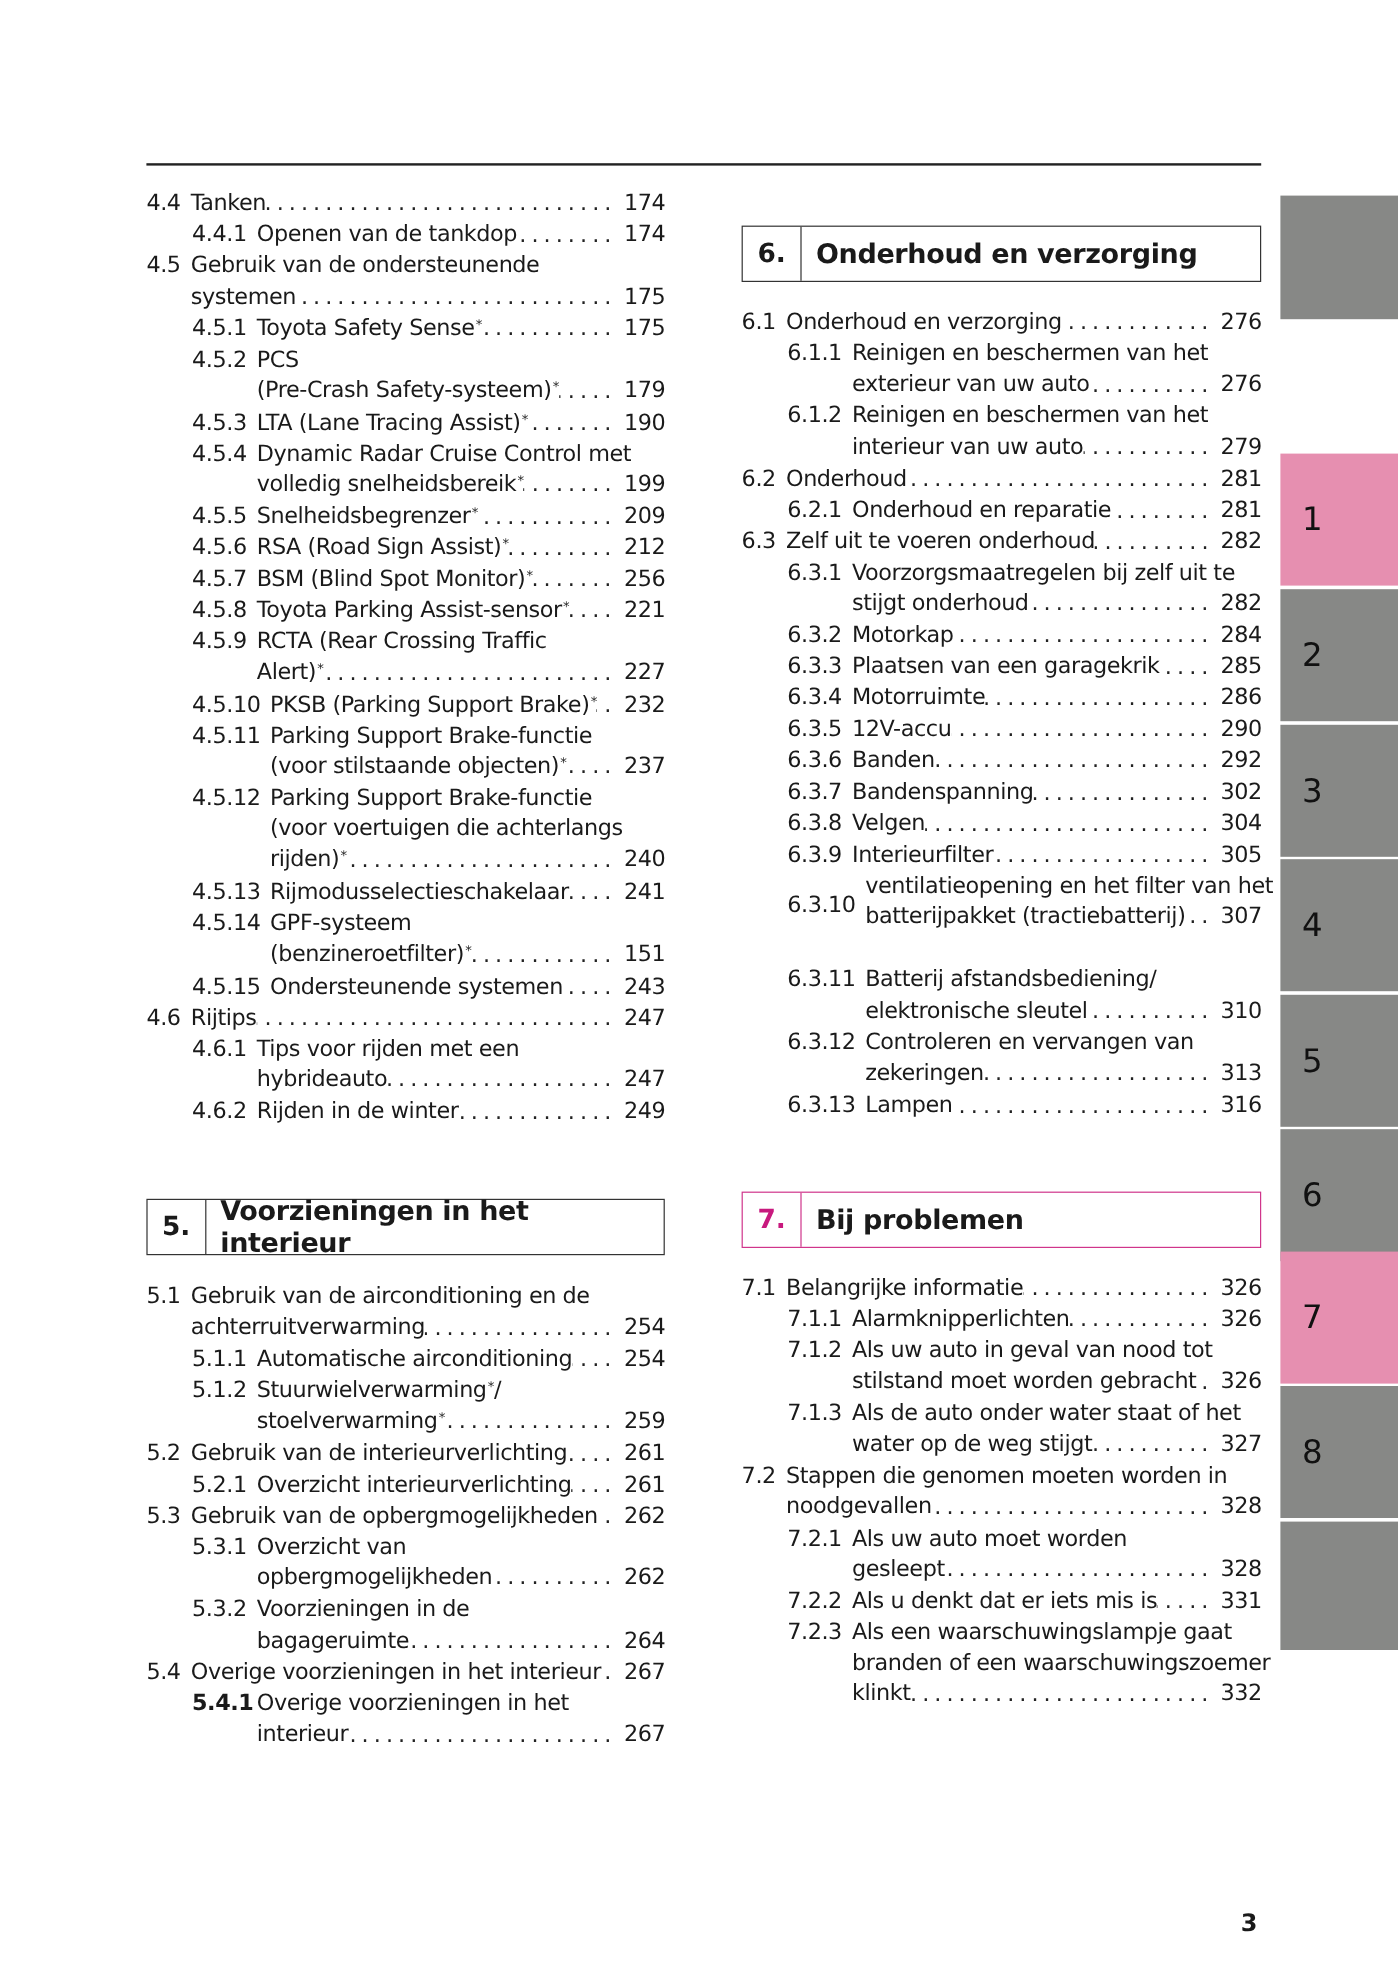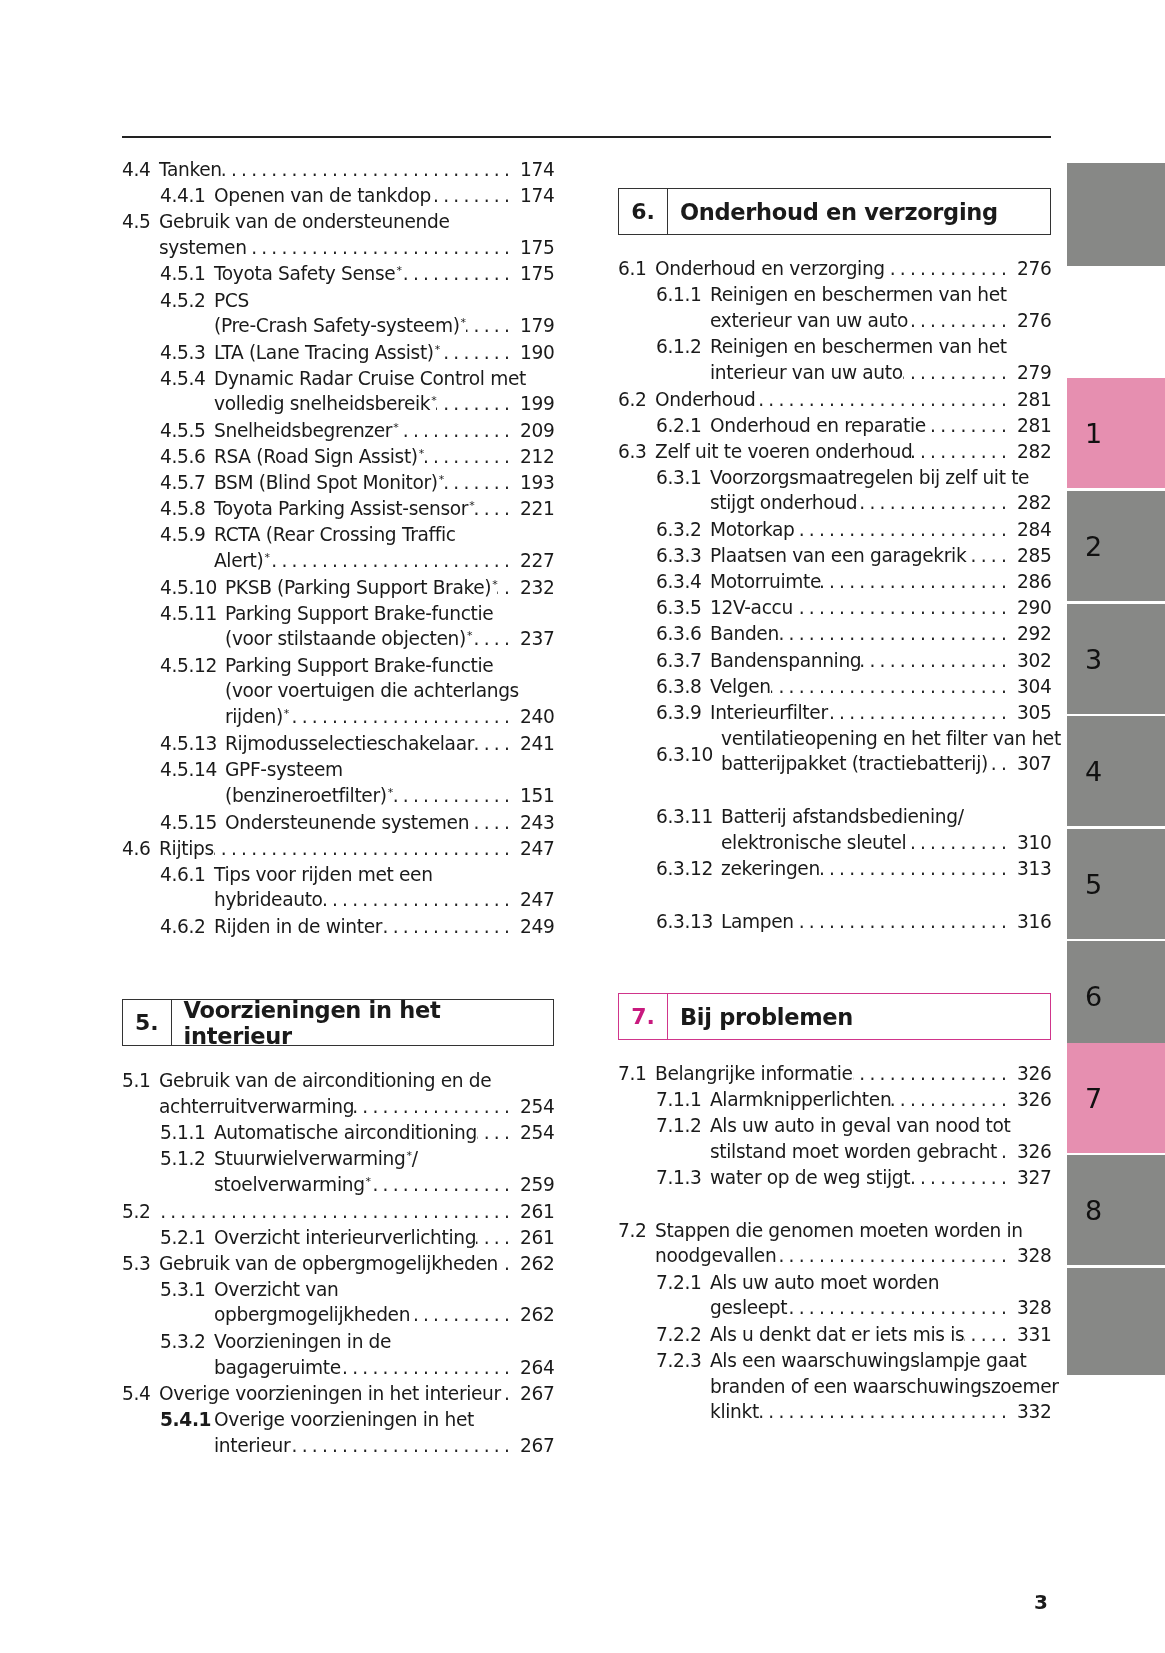--- a/index.html
+++ b/index.html
@@ -132,21 +132,21 @@
             <span class="pg">212</span>
           </div>
         </div>
       </div>
       <div class="entry" style="top: 470.2px; height: 26.1px;">
         <span class="num" style="left: 38px;">4.5.7</span>
         <div class="title-wrap" style="left: 92px;">
           <div class="line">
             <span class="t">BSM (Blind Spot Monitor)<sup>*</sup></span>
             <span class="dots" style="direction: rtl;">............................................................</span>
-            <span class="pg">193</span>
+            <span class="pg">256</span>
           </div>
         </div>
       </div>
       <div class="entry" style="top: 496.3px; height: 26.1px;">
         <span class="num" style="left: 38px;">4.5.8</span>
         <div class="title-wrap" style="left: 92px;">
           <div class="line">
             <span class="t">Toyota Parking Assist-sensor<sup>*</sup></span>
             <span class="dots" style="direction: rtl;">............................................................</span>
             <span class="pg">221</span>
@@ -310,20 +310,21 @@
             <span class="t">stoelverwarming<sup>*</sup></span>
             <span class="dots" style="direction: rtl;">............................................................</span>
             <span class="pg">259</span>
           </div>
         </div>
       </div>
       <div class="entry" style="top: 1198.5px; height: 26.1px;">
         <span class="num" style="left: 0px;">5.2</span>
         <div class="title-wrap" style="left: 37px;">
           <div class="line">
+            <span class="t">Gebruik van de interieurverlichting</span>
             <span class="dots" style="direction: rtl;">............................................................</span>
             <span class="pg">261</span>
           </div>
         </div>
       </div>
       <div class="entry" style="top: 1224.6px; height: 26.1px;">
         <span class="num" style="left: 38px;">5.2.1</span>
         <div class="title-wrap" style="left: 92px;">
           <div class="line">
             <span class="t">Overzicht interieurverlichting</span>
@@ -582,20 +583,23 @@
             <span class="t">elektronische sleutel</span>
             <span class="dots" style="direction: rtl;">............................................................</span>
             <span class="pg">310</span>
           </div>
         </div>
       </div>
       <div class="entry" style="top: 856.3px; height: 52.2px;">
         <span class="num" style="left: 38px;">6.3.12</span>
         <div class="title-wrap" style="left: 103px;">
           <div class="line">
+            <span class="t">Controleren en vervangen van</span>
+          </div>
+          <div class="line">
             <span class="t">zekeringen</span>
             <span class="dots" style="direction: rtl;">............................................................</span>
             <span class="pg">313</span>
           </div>
         </div>
       </div>
       <div class="entry" style="top: 908.5px; height: 26.1px;">
         <span class="num" style="left: 38px;">6.3.13</span>
         <div class="title-wrap" style="left: 103px;">
           <div class="line">
@@ -640,20 +644,23 @@
           <div class="line">
             <span class="t">stilstand moet worden gebracht</span>
             <span class="dots" style="direction: rtl;">............................................................</span>
             <span class="pg">326</span>
           </div>
         </div>
       </div>
       <div class="entry" style="top: 1165.4px; height: 52.2px;">
         <span class="num" style="left: 38px;">7.1.3</span>
         <div class="title-wrap" style="left: 92px;">
+          <div class="line">
+            <span class="t">Als de auto onder water staat of het</span>
+          </div>
           <div class="line">
             <span class="t">water op de weg stijgt</span>
             <span class="dots" style="direction: rtl;">............................................................</span>
             <span class="pg">327</span>
           </div>
         </div>
       </div>
       <div class="entry" style="top: 1217.6px; height: 52.2px;">
         <span class="num" style="left: 0px;">7.2</span>
         <div class="title-wrap" style="left: 37px;">

